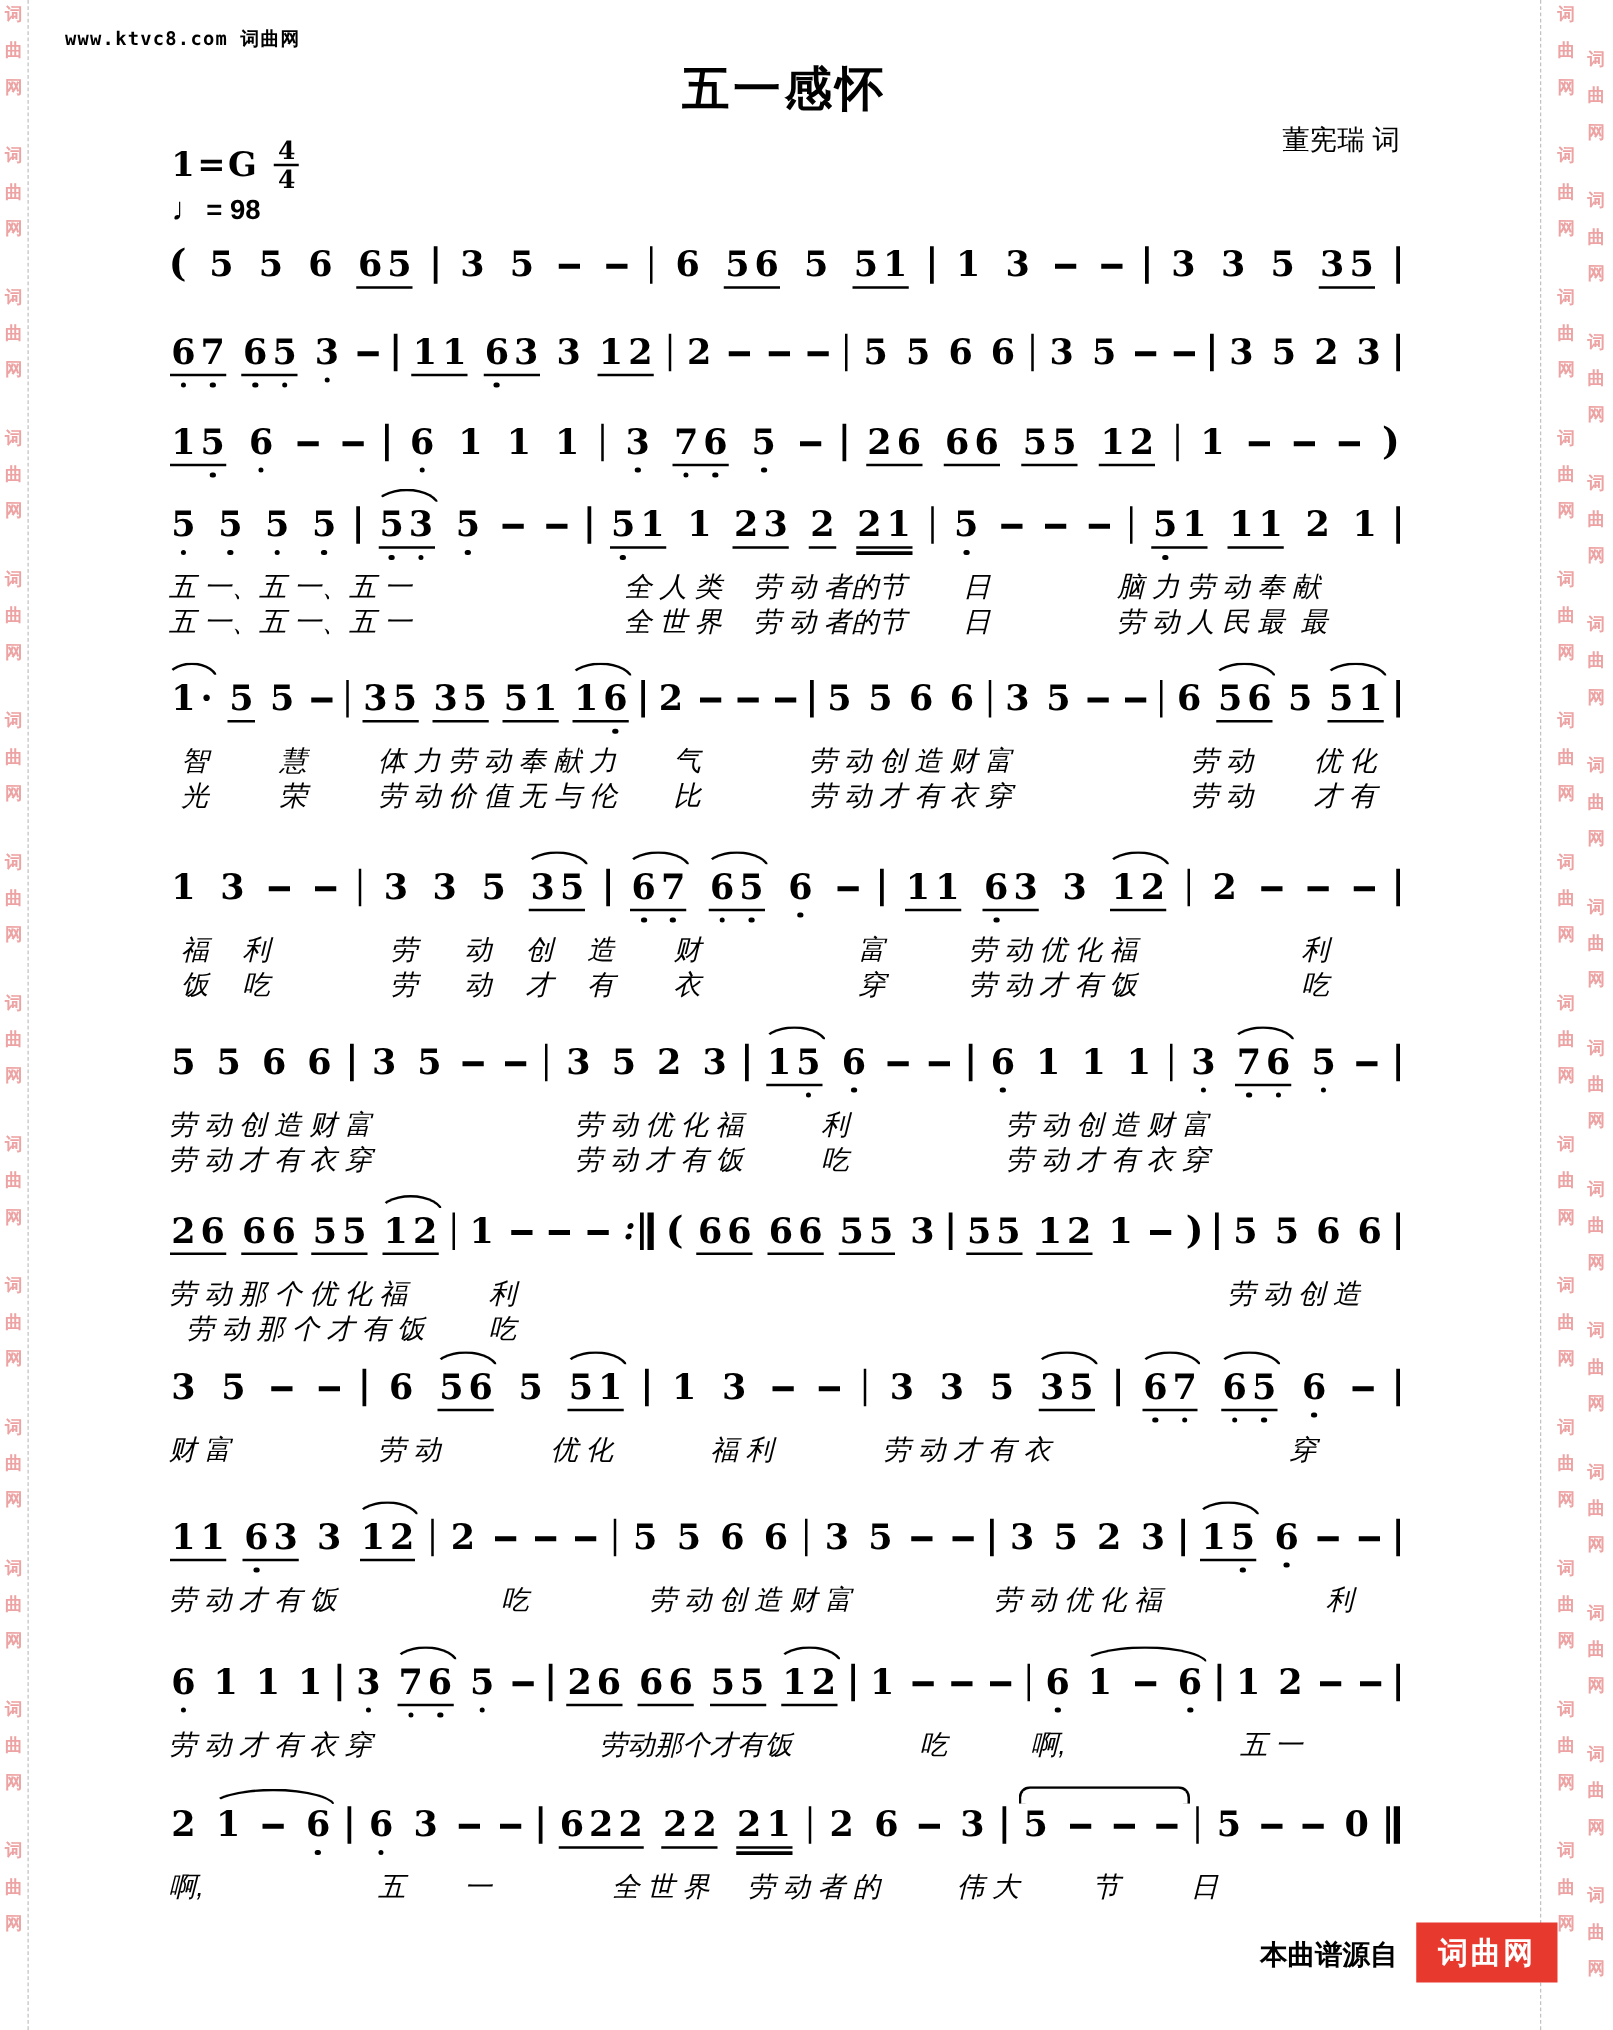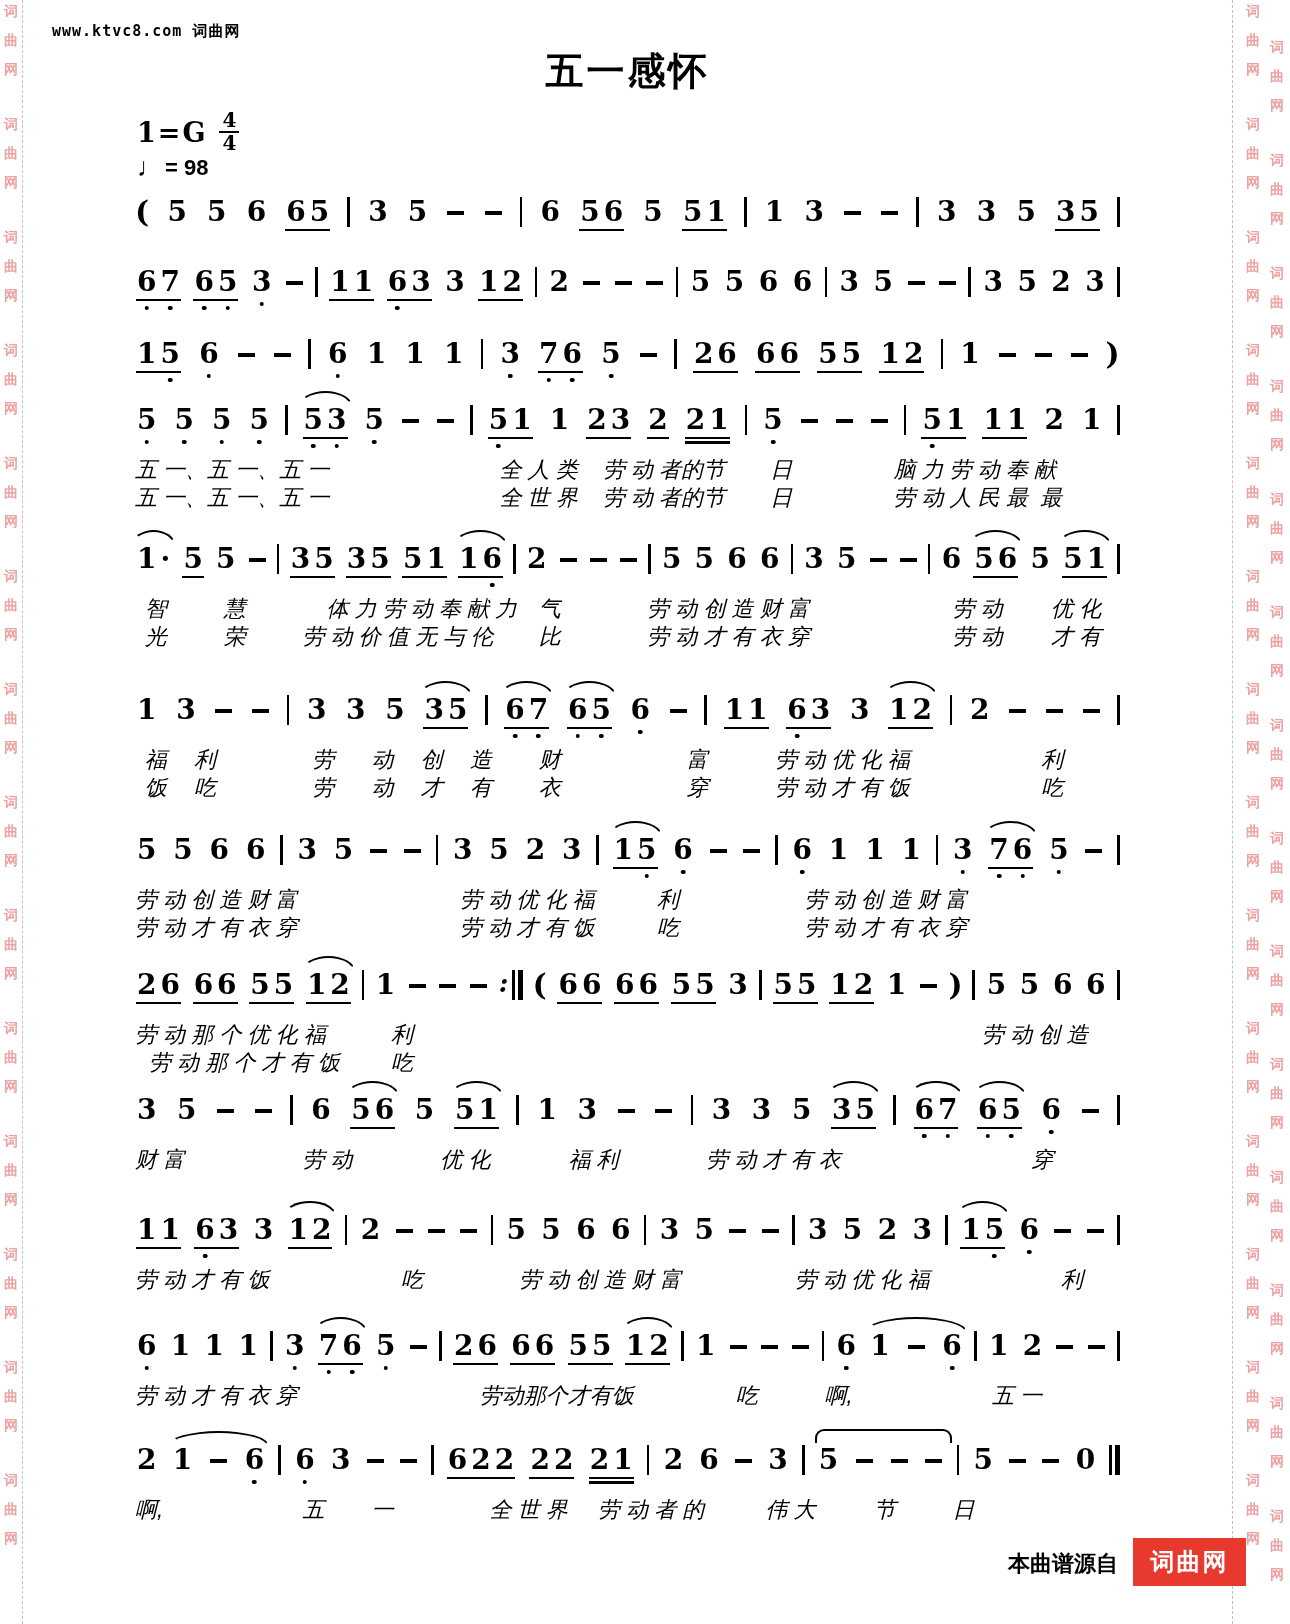--- a/index.html
+++ b/index.html
@@ -236,20 +236,21 @@
     <div class="gap"></div>
     <div>词</div>
     <div>曲</div>
     <div>网</div>
     <div class="gap"></div>
   </div>
 
 <div class="watermark">www.ktvc8.com 词曲网</div>
 <div class="title">五一感怀</div>
 <div class="credits">
+  <div>董宪瑞 词</div>
 </div>
 <div class="keysig">
   <span class="scale">1=G</span>
   <span class="frac">
     <span class="num">4</span>
     <span class="num">4</span>
   </span>
 </div>
 <div class="tempo">
   <span class="qnote">♩</span>
@@ -675,21 +676,21 @@
         <span class="tok u1">
           <span class="ch">5</span>
           <span class="ch">1</span>
           <i class="arc"></i>
         </span>
         <span class="bl"></span>
       </div>
       <div class="lyr" style="top: 52px;">
         <span style="left: 1%;">智</span>
         <span style="left: 9%;">慧</span>
-        <span style="left: 17%; margin-left: 24px;">体 力 劳 动 奉 献 力</span>
+        <span style="left: 17%;">体 力 劳 动 奉 献 力</span>
         <span style="left: 41%;">气</span>
         <span style="left: 52%;">劳 动 创 造 财 富</span>
         <span style="left: 83%;">劳 动</span>
         <span style="left: 93%;">优 化</span>
       </div>
       <div class="lyr" style="top: 80px;">
         <span style="left: 1%;">光</span>
         <span style="left: 9%;">荣</span>
         <span style="left: 17%;">劳 动 价 值 无 与 伦</span>
         <span style="left: 41%;">比</span>

